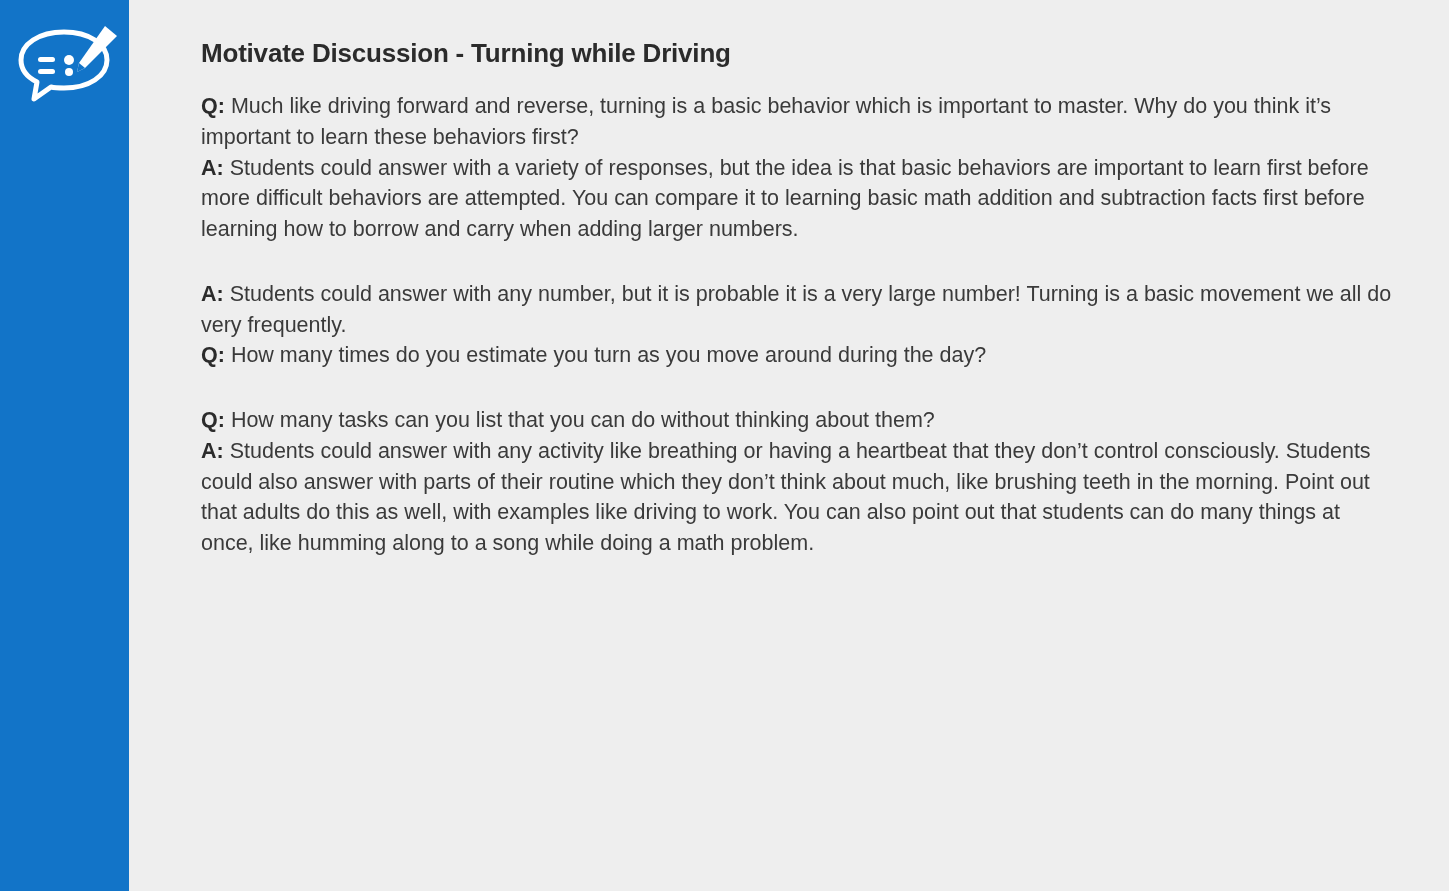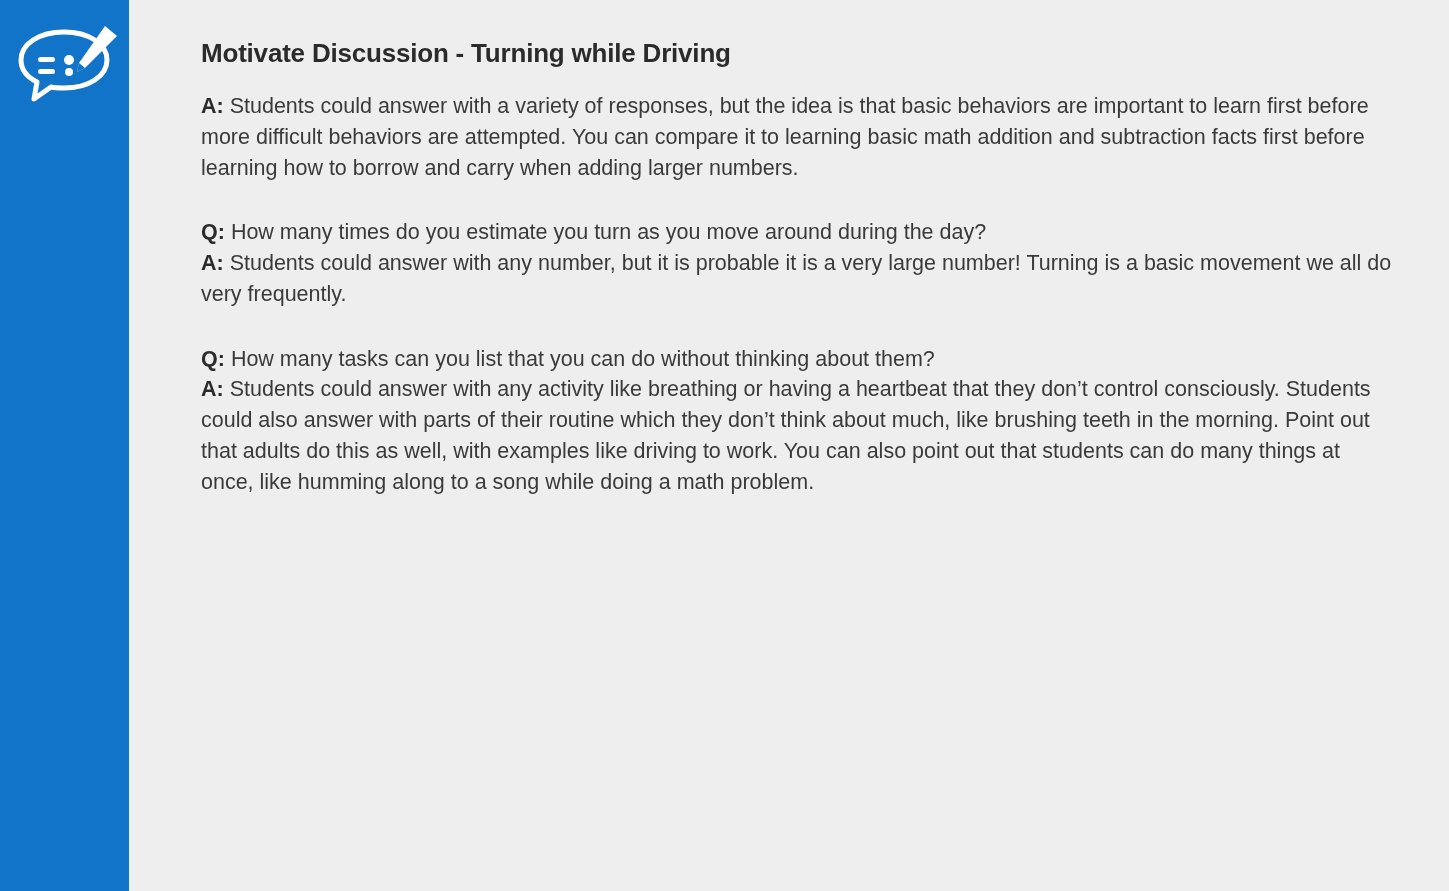--- a/index.html
+++ b/index.html
@@ -80,26 +80,27 @@
       <circle cx="56" cy="46" r="4" fill="#ffffff"></circle>
       <path d="M92 0 L104 10 L72 42 L64 46 L66 37 Z" fill="#ffffff"></path>
       <path d="M64 46 L66 37 L72 42 Z" fill="#1274c8"></path>
     </svg>
   </div>
 
   <div class="content">
     <h1 class="title">Motivate Discussion - Turning while Driving</h1>
 
     <div class="qa-block">
+      <p class="qa-line"><span class="qa-label">Q:</span> <span>Much like driving forward and reverse, turning is a basic behavior which is important to master. Why do you think it’s important to learn these behaviors first?</span></p>
       <p class="qa-line"><span class="qa-label">A:</span> <span>Students could answer with a variety of responses, but the idea is that basic behaviors are important to learn first before more difficult behaviors are attempted. You can compare it to learning basic math addition and subtraction facts first before learning how to borrow and carry when adding larger numbers.</span></p>
     </div>
 
     <div class="qa-block">
+      <p class="qa-line"><span class="qa-label">A:</span> <span>Students could answer with any number, but it is probable it is a very large number! Turning is a basic movement we all do very frequently.</span></p>
       <p class="qa-line"><span class="qa-label">Q:</span> <span>How many times do you estimate you turn as you move around during the day?</span></p>
-      <p class="qa-line"><span class="qa-label">A:</span> <span>Students could answer with any number, but it is probable it is a very large number! Turning is a basic movement we all do very frequently.</span></p>
     </div>
 
     <div class="qa-block">
       <p class="qa-line"><span class="qa-label">Q:</span> <span>How many tasks can you list that you can do without thinking about them?</span></p>
       <p class="qa-line"><span class="qa-label">A:</span> <span>Students could answer with any activity like breathing or having a heartbeat that they don’t control consciously. Students could also answer with parts of their routine which they don’t think about much, like brushing teeth in the morning. Point out that adults do this as well, with examples like driving to work. You can also point out that students can do many things at once, like humming along to a song while doing a math problem.</span></p>
     </div>
   </div>
 
 </div>
 

